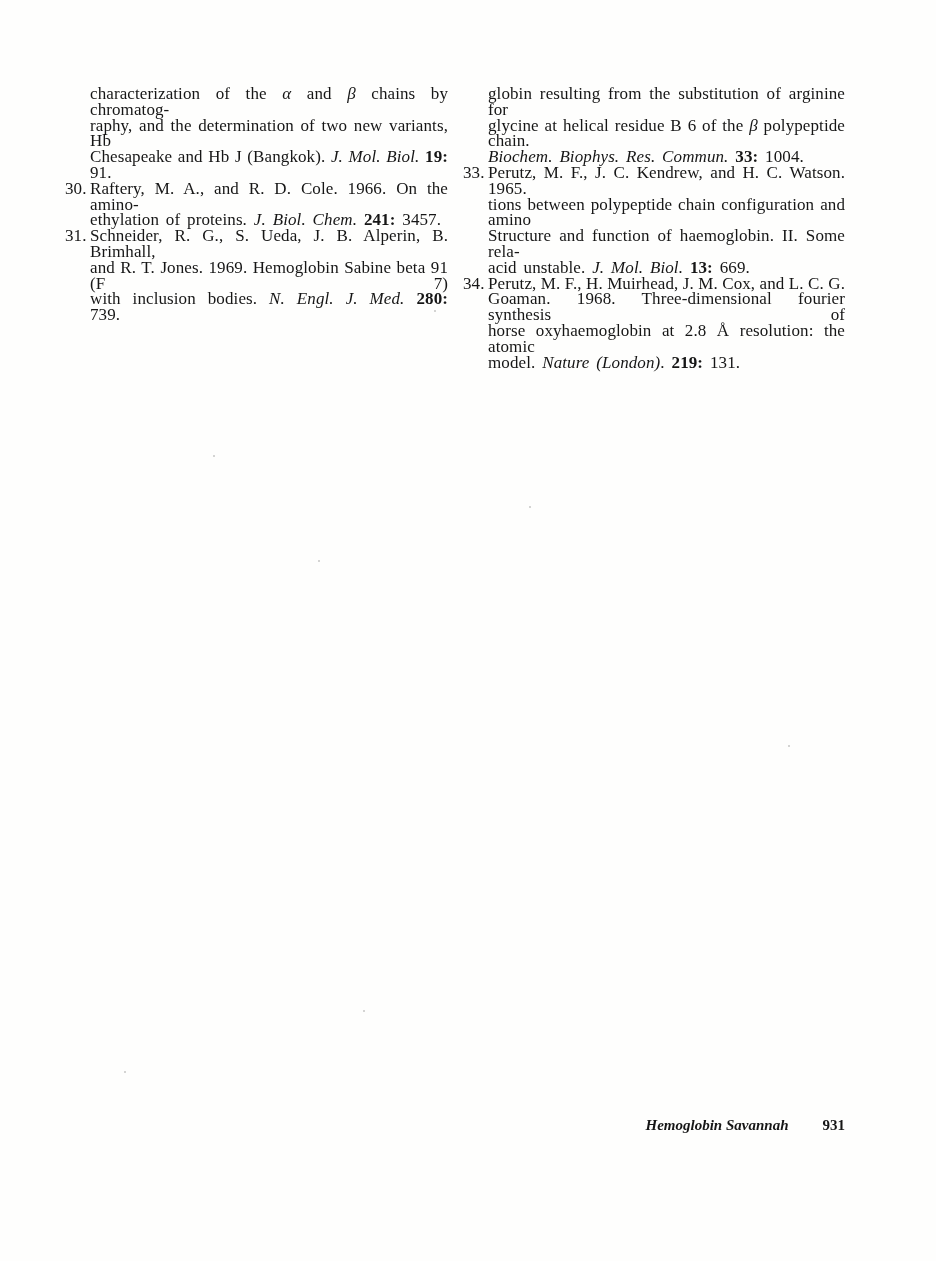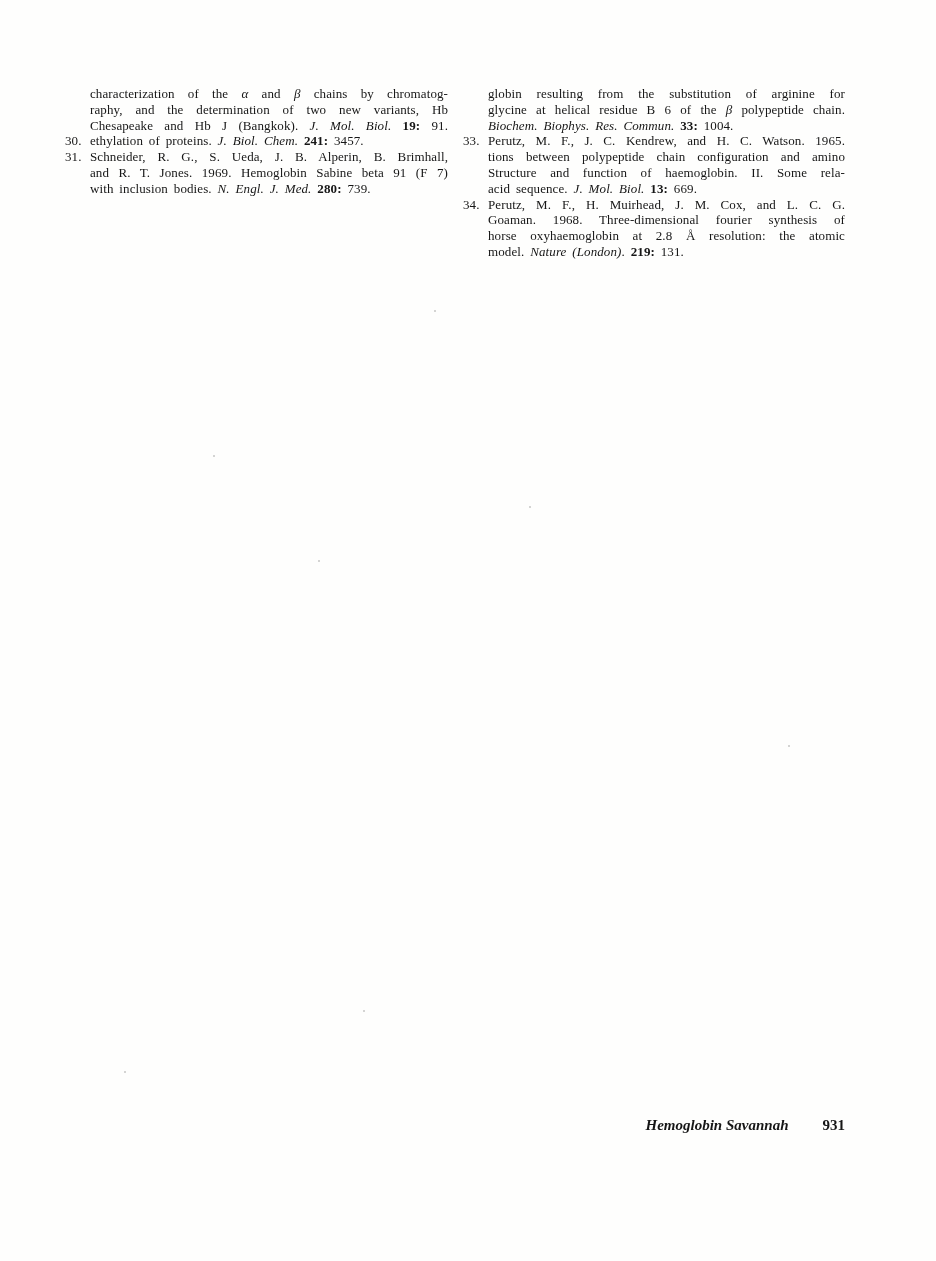--- a/index.html
+++ b/index.html
@@ -7,21 +7,21 @@
     position:relative;
     width:936px;height:1261px;
     background:#fefefd;
     overflow:hidden;
     font-family:"Liberation Serif", serif;
     color:#161616;
   }
   .col{
     position:absolute;
     top:86px;
-    font-size:13px;
+    font-size:17px;
     line-height:15.8px;
     letter-spacing:0.1px;
   }
   #col-left{left:65px;width:383px;}
   #col-right{left:463px;width:382px;}
   .ref{position:relative;padding-left:25px;}
   .ref-num{position:absolute;left:0;top:0;}
   .line{text-align:justify;text-align-last:justify;}
   .line.noflush{text-align-last:left;word-spacing:2.5px;}
   .i{font-style:italic;}
@@ -48,41 +48,42 @@
 <div class="page">
 
   <div class="col" id="col-left">
       <div class="ref">
         <div class="line"><span>characterization of the </span><span class="i">α</span><span> and </span><span class="i">β</span><span> chains by chromatog-</span></div>
         <div class="line"><span>raphy, and the determination of two new variants, Hb</span></div>
         <div class="line"><span>Chesapeake and Hb J (Bangkok). </span><span class="i">J. Mol. Biol.</span><span> </span><span class="b">19:</span><span> 91.</span></div>
       </div>
       <div class="ref">
         <span class="ref-num">30.</span>
+        <div class="line"><span>Raftery, M. A., and R. D. Cole. 1966. On the amino-</span></div>
         <div class="line noflush"><span>ethylation of proteins. </span><span class="i">J. Biol. Chem.</span><span> </span><span class="b">241:</span><span> 3457.</span></div>
       </div>
       <div class="ref">
         <span class="ref-num">31.</span>
         <div class="line"><span>Schneider, R. G., S. Ueda, J. B. Alperin, B. Brimhall,</span></div>
         <div class="line"><span>and R. T. Jones. 1969. Hemoglobin Sabine beta 91 (F 7)</span></div>
         <div class="line noflush"><span>with inclusion bodies. </span><span class="i">N. Engl. J. Med.</span><span> </span><span class="b">280:</span><span> 739.</span></div>
       </div>
     </div>
   <div class="col" id="col-right">
       <div class="ref">
         <div class="line"><span>globin resulting from the substitution of arginine for</span></div>
         <div class="line"><span>glycine at helical residue B 6 of the </span><span class="i">β</span><span> polypeptide chain.</span></div>
         <div class="line noflush"><span class="i">Biochem. Biophys. Res. Commun.</span><span> </span><span class="b">33:</span><span> 1004.</span></div>
       </div>
       <div class="ref">
         <span class="ref-num">33.</span>
         <div class="line"><span>Perutz, M. F., J. C. Kendrew, and H. C. Watson. 1965.</span></div>
         <div class="line"><span>tions between polypeptide chain configuration and amino</span></div>
         <div class="line"><span>Structure and function of haemoglobin. II. Some rela-</span></div>
-        <div class="line noflush"><span>acid sequence. </span><span class="i">J. Mol. Biol.</span><span> </span><span class="b">13:</span><span> 669.</span></div>
+        <div class="line noflush"><span>acid unstable. </span><span class="i">J. Mol. Biol.</span><span> </span><span class="b">13:</span><span> 669.</span></div>
       </div>
       <div class="ref">
         <span class="ref-num">34.</span>
         <div class="line"><span>Perutz, M. F., H. Muirhead, J. M. Cox, and L. C. G.</span></div>
         <div class="line"><span>Goaman. 1968. Three-dimensional fourier synthesis of</span></div>
         <div class="line"><span>horse oxyhaemoglobin at 2.8 Å resolution: the atomic</span></div>
         <div class="line noflush"><span>model. </span><span class="i">Nature (London)</span><span>. </span><span class="b">219:</span><span> 131.</span></div>
       </div>
     </div>
 

